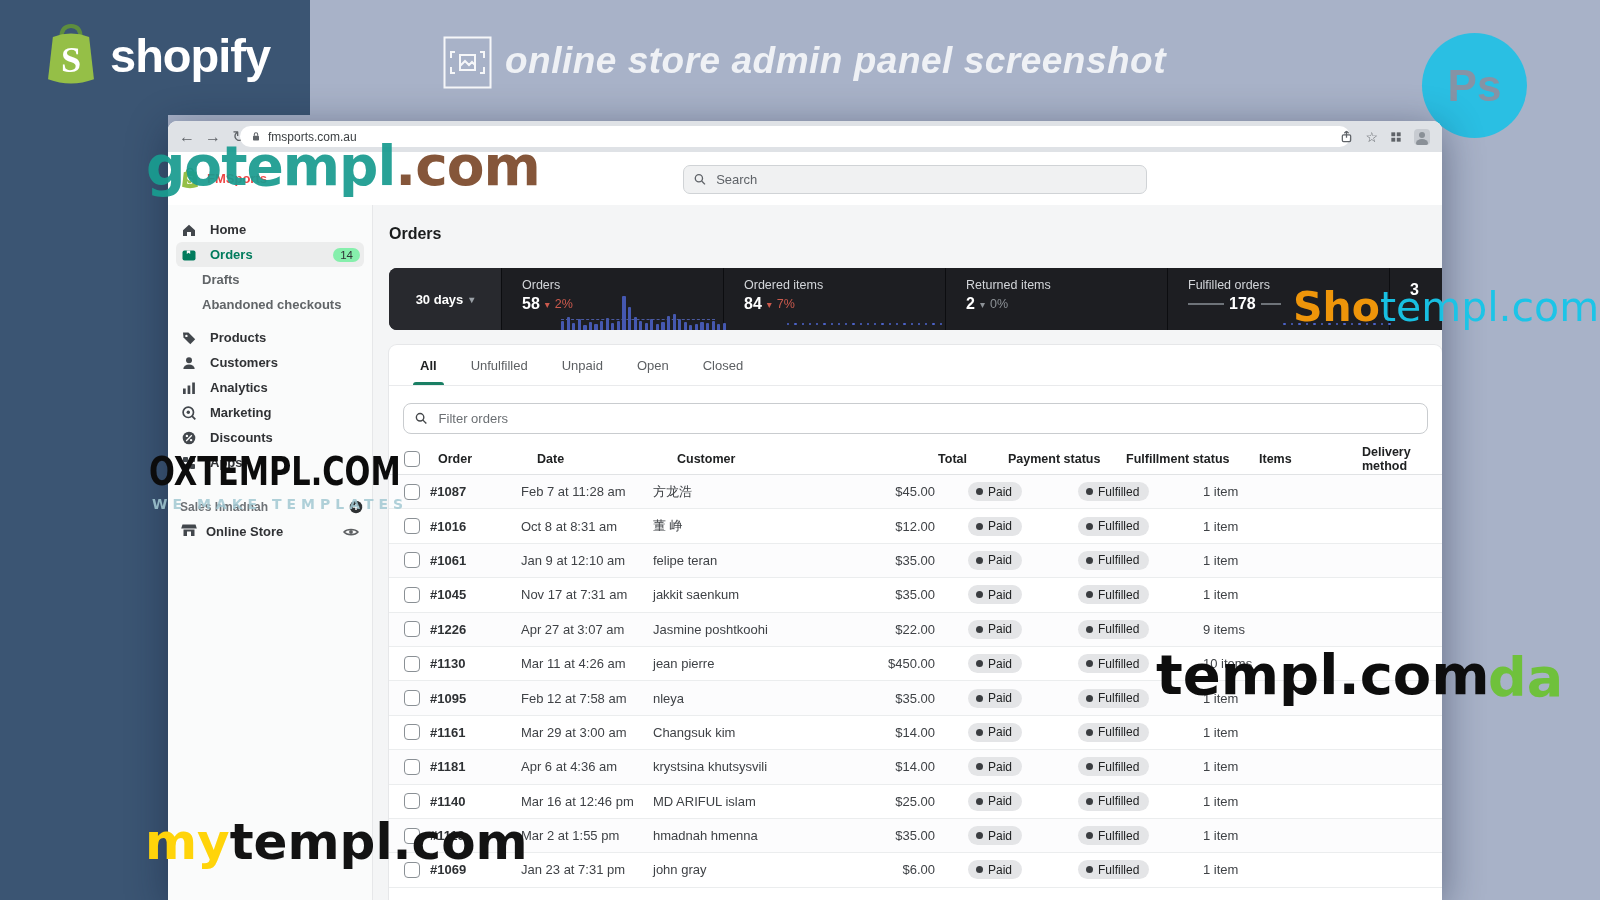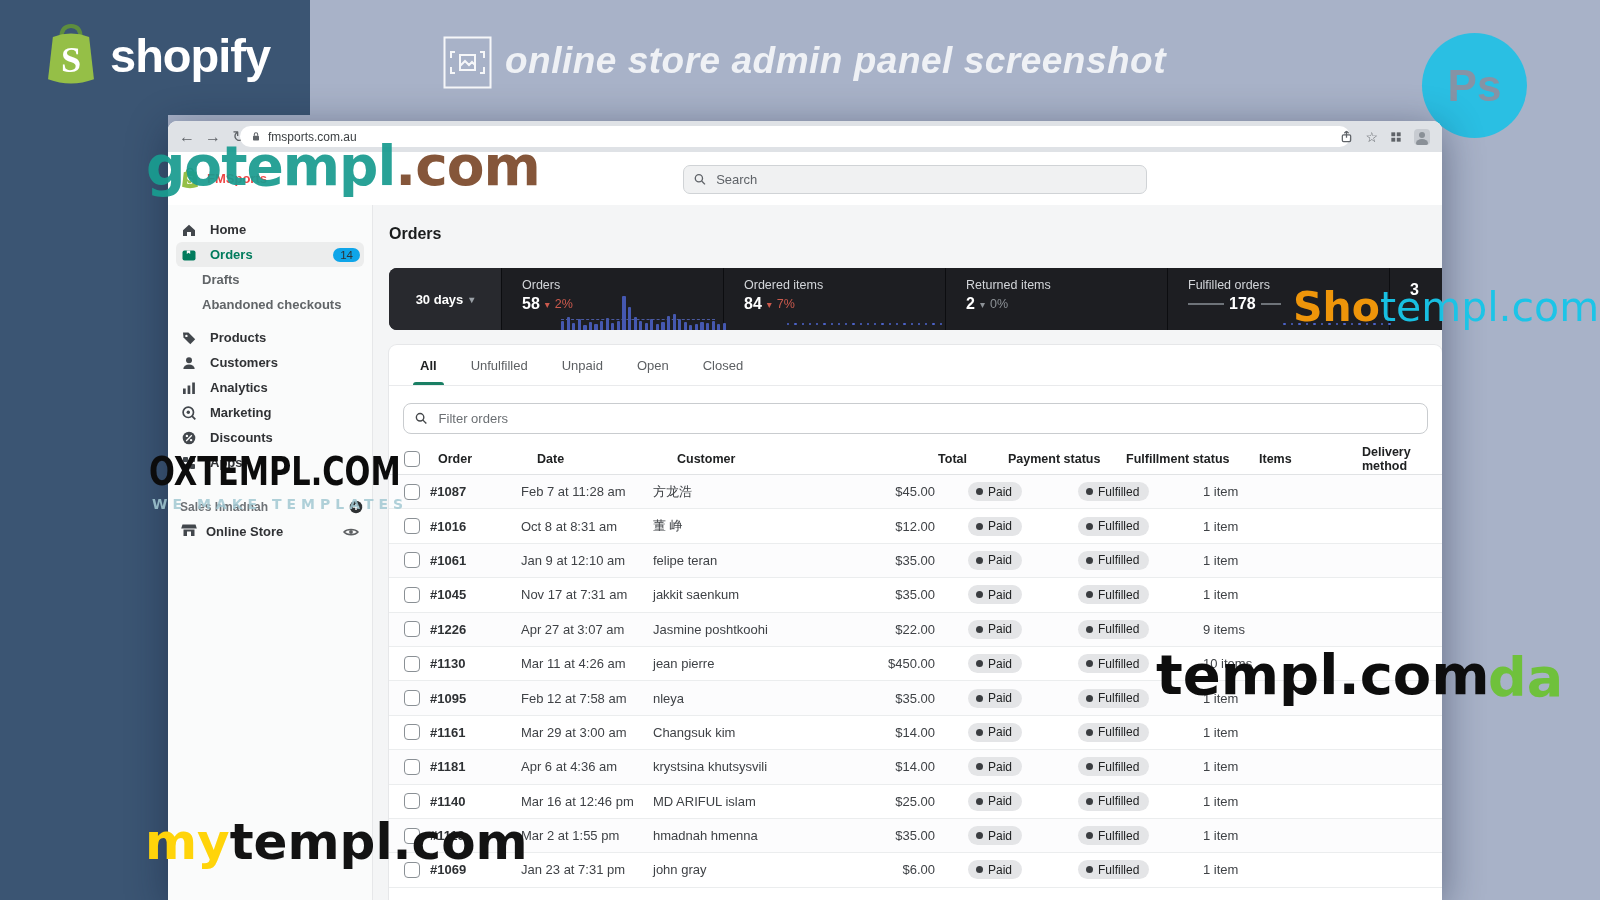--- a/index.html
+++ b/index.html
@@ -45,21 +45,21 @@
   .admin-body{position:absolute;left:0;top:84px;right:0;bottom:0;background:#f4f5f6;}
   .sidebar{position:absolute;left:0;top:0;width:205px;bottom:0;background:#fafbfb;
            border-right:1px solid #e6e7e9;padding-top:12px;box-sizing:border-box;}
   .side-item{height:25px;margin:0 8px;display:flex;align-items:center;gap:12px;padding:0 4px 0 4px;
              border-radius:6px;color:#303235;font-size:13px;font-weight:700;cursor:default;text-align:right;}
   .side-item .ic{width:18px;height:18px;display:flex;align-items:center;justify-content:center;color:#42474c;flex:none;}
   .side-item.indent{padding-left:26px;color:#616568;font-weight:700;}
   .side-item.sect{margin-top:8px;}
   .side-item.active{background:#eceded;color:#007b5c;}
   .side-item.active .ic{color:#007b5c;}
-  .side-badge{margin-left:auto;background:#0ea5e9;border-radius:9px;font-size:11.5px;font-weight:400;
+  .side-badge{margin-left:auto;background:#86efac;border-radius:9px;font-size:11.5px;font-weight:400;
               color:#303235;padding:1px 7px;}
   .sales-row{margin:22px 8px 0 8px;height:20px;display:flex;align-items:center;}
   .sales-label{font-size:12px;font-weight:700;color:#6d7175;padding-left:4px;}
   .plus-btn{margin-left:auto;width:16px;height:16px;}
   .side-item2{height:25px;margin:2px 8px 0 8px;display:flex;align-items:center;gap:8px;padding:0 4px;
               color:#303235;font-size:13px;font-weight:700;border-radius:6px;}
   .eye-btn{margin-left:auto;width:18px;height:18px;color:#5c5f62;}
   
   .content{position:absolute;left:205px;top:0;right:0;bottom:0;}
   .page-title{position:absolute;left:16px;top:20px;font-size:16px;font-weight:700;color:#1a1c1d;}

